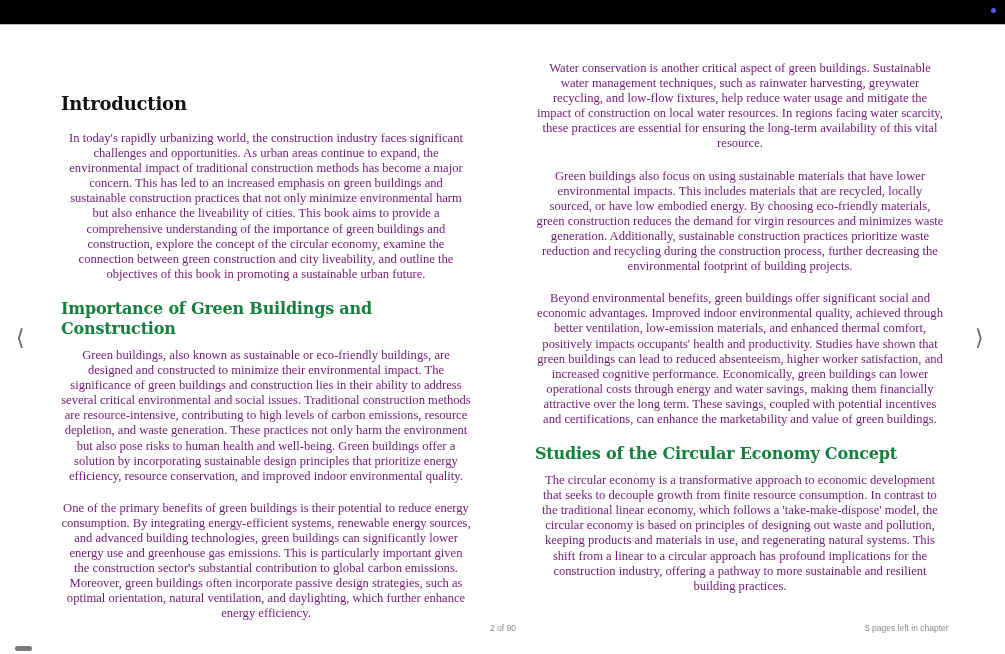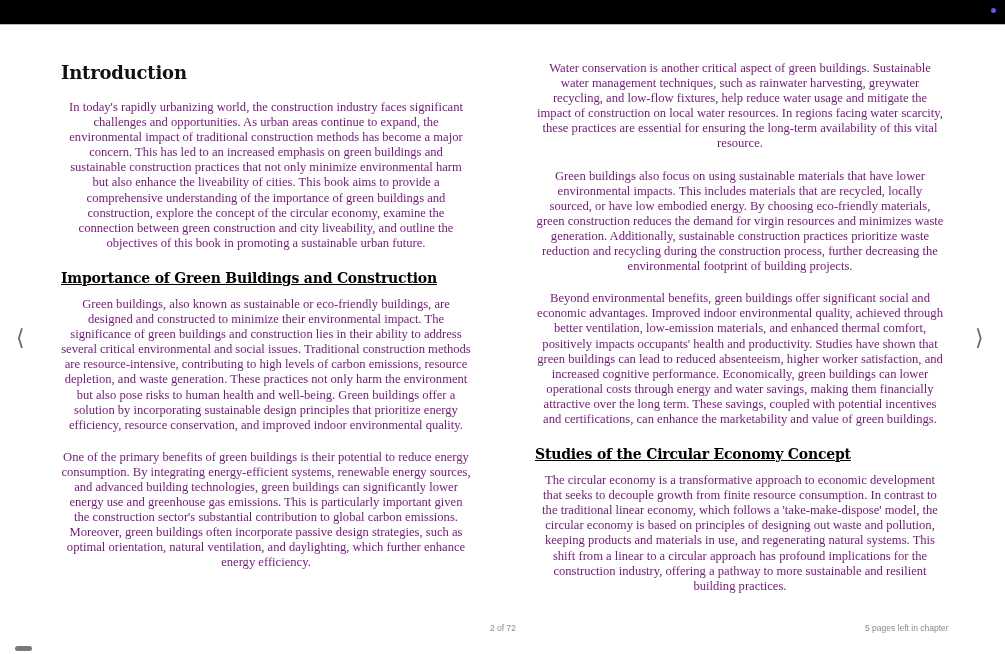--- a/index.html
+++ b/index.html
@@ -1,23 +1,23 @@
 <!DOCTYPE html>
 <html><head>
 <meta charset="utf-8">
 <style>
   html, body { margin:0; padding:0; }
   body { width:1005px; height:654px; background:#ffffff; position:relative; overflow:hidden; font-family:"DejaVu Serif", serif; }
   .topbar { position:absolute; left:0; top:0; width:1005px; height:25px; background:#000; border-bottom:1px solid #bdbdbd; box-sizing:border-box; }
   .cam-dot { position:absolute; right:9px; top:8px; width:5px; height:5px; border-radius:50%; background:#5a5ae6; }
   .col { position:absolute; top:0; color:#1c1c1c; }
-  .col-left { left:61px; width:410px; top:60px; }
+  .col-left { left:61px; width:410px; top:91px; }
   .col-right { left:535px; width:410px; top:61px; }
   h1.chap { font-family:"DejaVu Serif", serif; font-weight:bold; font-size:18px; margin:0 0 14px 0; line-height:26px; color:#111; letter-spacing:-0.2px; }
-  h2.sec { font-family:"DejaVu Serif", serif; font-weight:bold; font-size:14px; margin:0 0 9px 0; line-height:20px; color:#000000; letter-spacing:-0.2px;text-decoration:underline; }
+  h2.sec { font-family:"DejaVu Serif", serif; font-weight:bold; font-size:16px; margin:0 0 9px 0; line-height:20px; color:#15803d; letter-spacing:-0.2px; }
   p.para { font-family:"Liberation Serif", serif; font-size:12.6px; line-height:15.1px; margin:0 0 17px 0; text-align:center; color:#701a75; }
   .nav { position:absolute; top:324px; font-family:"DejaVu Sans", sans-serif; font-size:22px; color:#6a6a6a; cursor:pointer; line-height:28px; }
   .nav-prev { left:16px; }
   .nav-next { left:975px; }
   .footer-text { position:absolute; top:623px; font-family:"Liberation Sans", sans-serif; font-size:8.5px; color:#8a8a8a; }
   .page-num { left:490px; }
   .pages-left { left:865px; }
   .scroll-pill { position:absolute; left:15px; top:646px; width:17px; height:5px; border-radius:3px; background:#7a7a7a; }
 </style>
 </head>
@@ -43,16 +43,16 @@
 </div>
 
 <div class="col col-right">
   <p class="para">Water conservation is another critical aspect of green buildings. Sustainable water management techniques, such as rainwater harvesting, greywater recycling, and low-flow fixtures, help reduce water usage and mitigate the impact of construction on local water resources. In regions facing water scarcity, these practices are essential for ensuring the long-term availability of this vital resource.</p>
   <p class="para">Green buildings also focus on using sustainable materials that have lower environmental impacts. This includes materials that are recycled, locally sourced, or have low embodied energy. By choosing eco-friendly materials, green construction reduces the demand for virgin resources and minimizes waste generation. Additionally, sustainable construction practices prioritize waste reduction and recycling during the construction process, further decreasing the environmental footprint of building projects.</p>
   <p class="para">Beyond environmental benefits, green buildings offer significant social and economic advantages. Improved indoor environmental quality, achieved through better ventilation, low-emission materials, and enhanced thermal comfort, positively impacts occupants' health and productivity. Studies have shown that green buildings can lead to reduced absenteeism, higher worker satisfaction, and increased cognitive performance. Economically, green buildings can lower operational costs through energy and water savings, making them financially attractive over the long term. These savings, coupled with potential incentives and certifications, can enhance the marketability and value of green buildings.</p>
   <h2 class="sec">Studies of the Circular Economy Concept</h2>
   <p class="para">The circular economy is a transformative approach to economic development that seeks to decouple growth from finite resource consumption. In contrast to the traditional linear economy, which follows a 'take-make-dispose' model, the circular economy is based on principles of designing out waste and pollution, keeping products and materials in use, and regenerating natural systems. This shift from a linear to a circular approach has profound implications for the construction industry, offering a pathway to more sustainable and resilient building practices.</p>
 </div>
 
-<div class="footer-text page-num">2 of 72</div>
+<div class="footer-text page-num">2 of 90</div>
 <div class="footer-text pages-left">5 pages left in chapter</div>
 
 <div class="scroll-pill"></div>
 
 </body></html>

